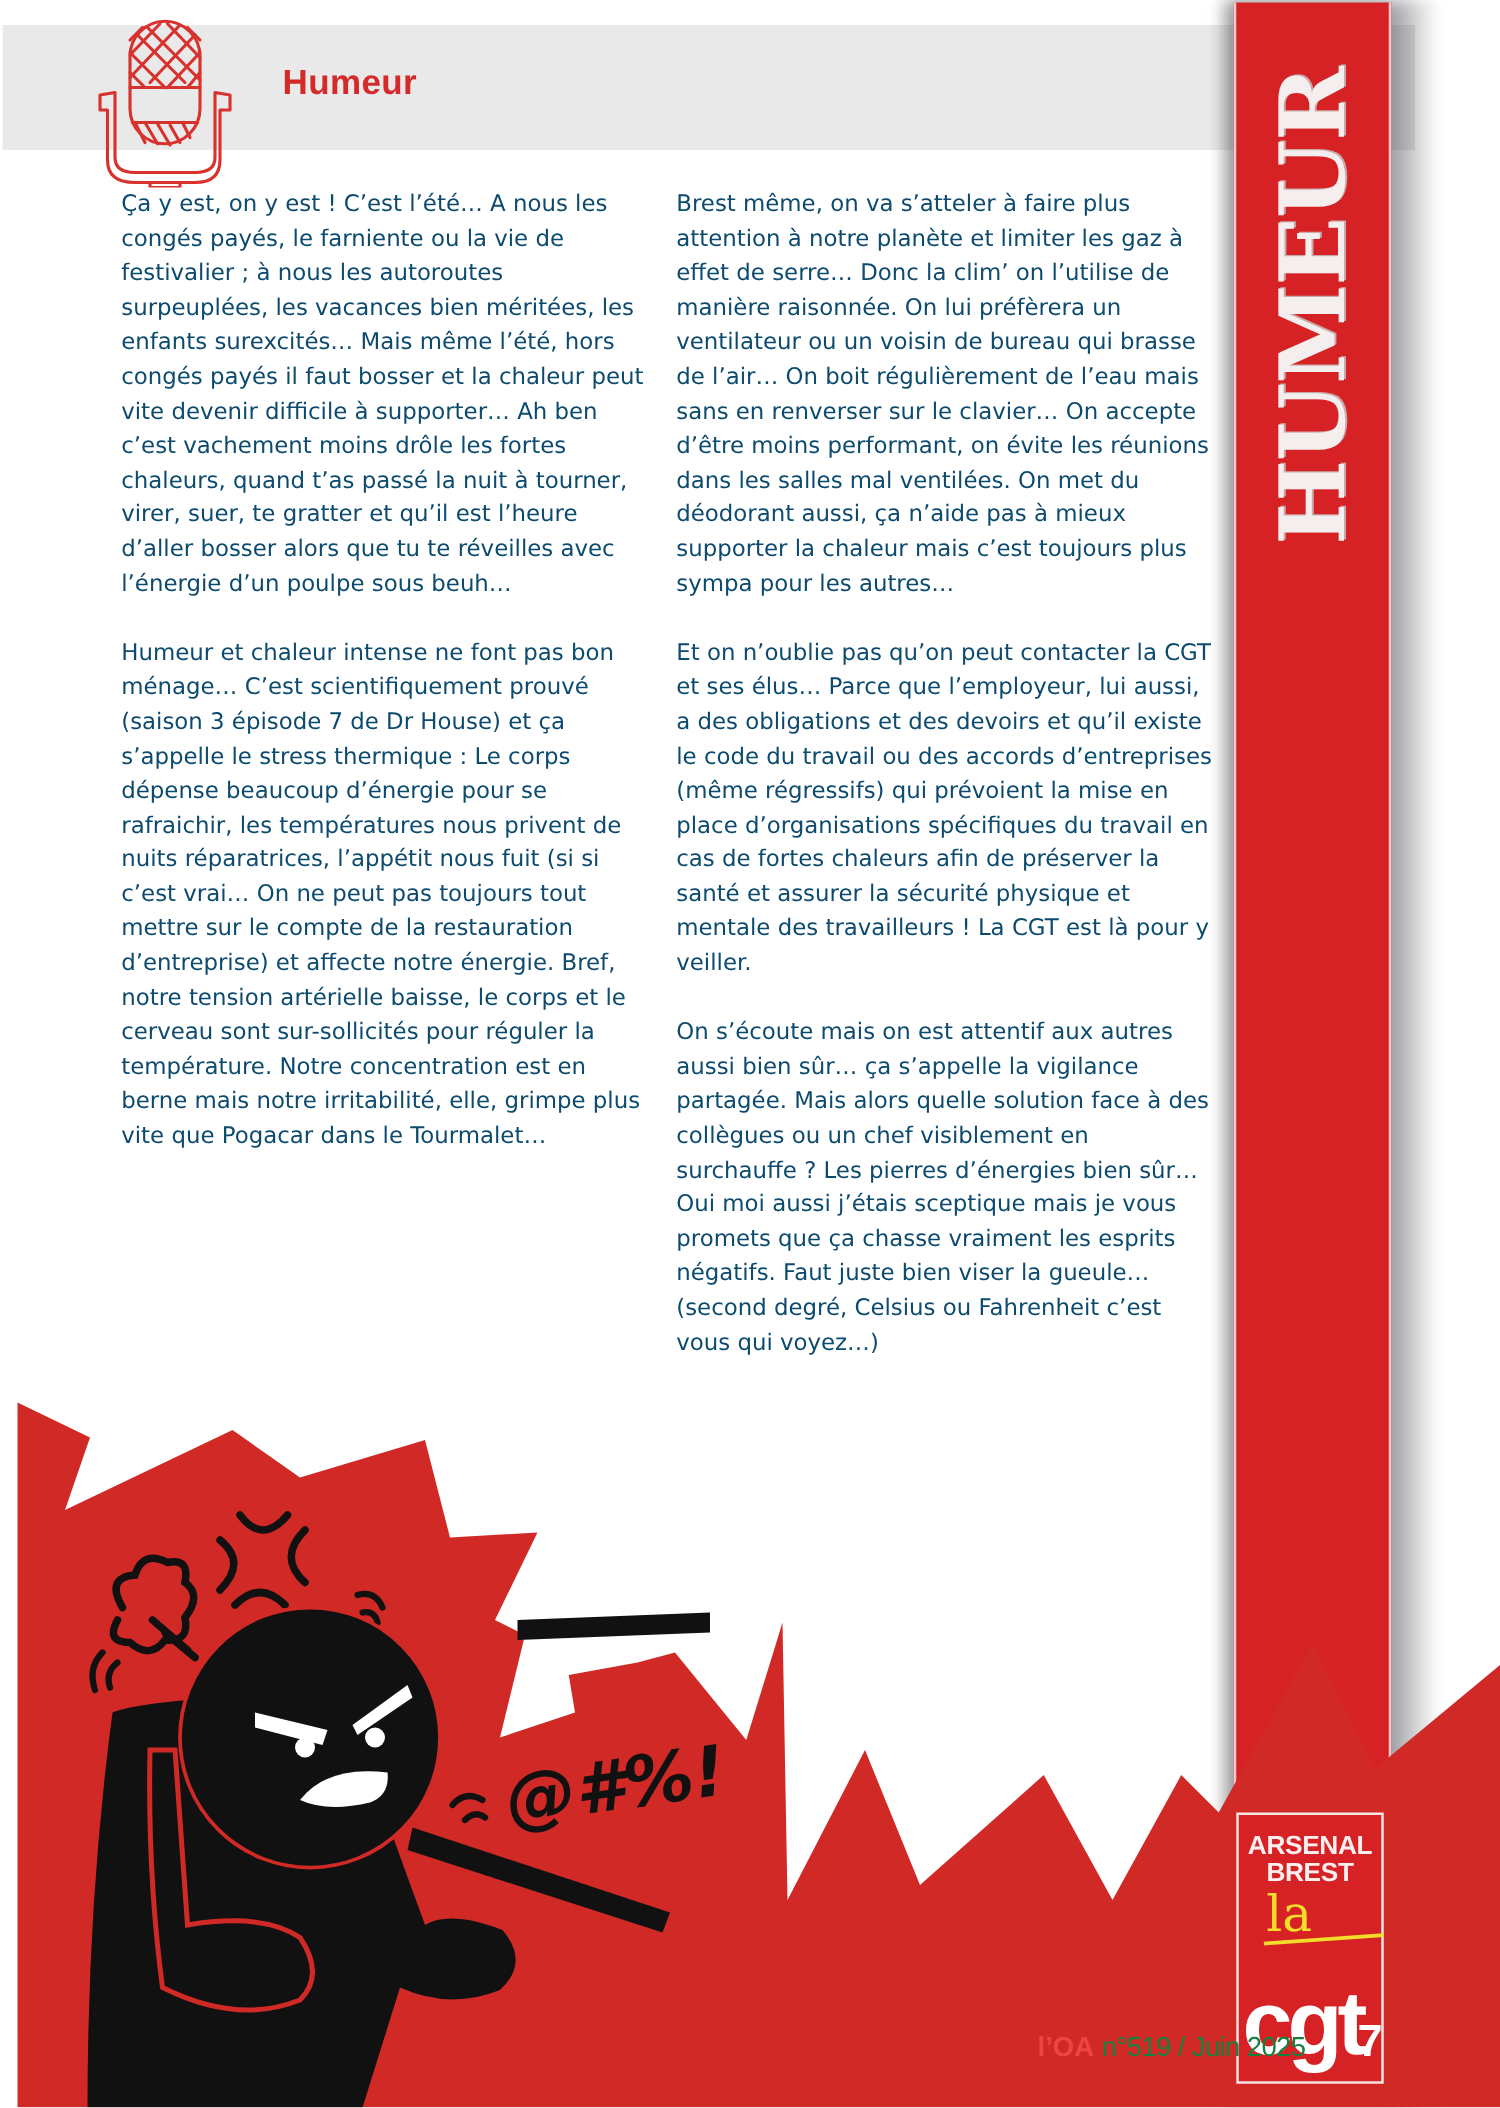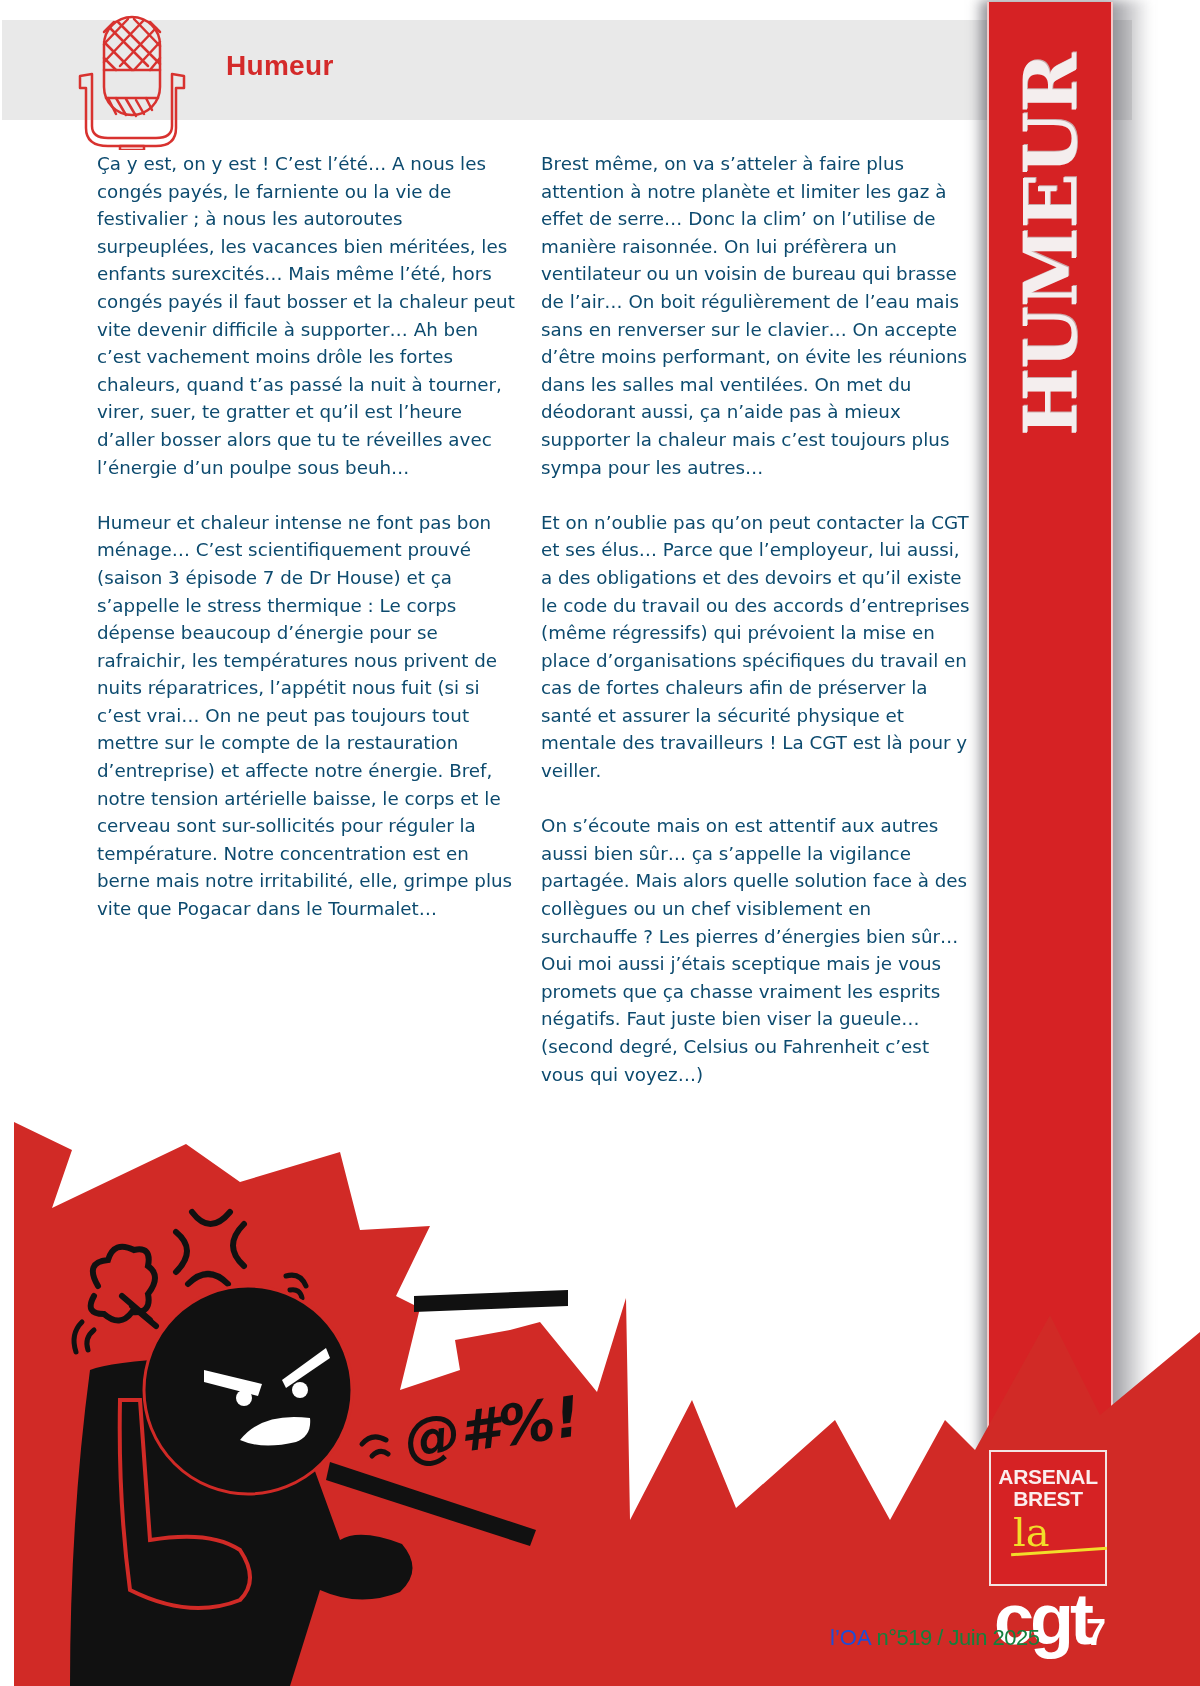--- a/index.html
+++ b/index.html
@@ -16,31 +16,31 @@
                border-left: 2px solid #f3c9c9; border-right: 2px solid #f3c9c9; }
   .side-title { position: absolute; left: 1050px; top: 245px; transform: translate(-50%,-50%) rotate(-90deg);
                 color: #f4eeee; font-family: "DejaVu Serif", serif; font-weight: bold; font-size: 72px;
                 letter-spacing: -1px; white-space: nowrap; text-shadow: 1px 1px 0 #c9a9a9; }
   .col { position: absolute; top: 150px; width: 440px; font-family: "DejaVu Sans", sans-serif; font-size: 18.3px;
          line-height: 27.6px; color: #0c4a6e; }
   .col p { margin: 0 0 27.6px 0; }
   .col-left { left: 97px; width: 425px; }
   .col-right { left: 541px; width: 430px; }
   .illustration { position: absolute; left: 0; top: 1100px; width: 1200px; height: 586px; }
-  .logo-box { position: absolute; left: 989px; top: 1450px; width: 118px; height: 136px; border: 2px solid #f3e4e4;
+  .logo-box { position: absolute; left: 989px; top: 1450px; width: 118px; height: 217px; border: 2px solid #f3e4e4;
               background: #d62224; box-sizing: border-box; }
   .logo-arsenal { position: absolute; left: 0; right: 0; top: 14px; text-align: center; color: #fbeeee;
                   font-family: "Liberation Sans", sans-serif; font-weight: bold; font-size: 21px; line-height: 22px; letter-spacing: -0.3px; }
   .logo-la { position: absolute; left: 22px; top: 60px; color: #f2dd2a; font-family: "DejaVu Serif", serif; 
              font-size: 40px; line-height: 40px; }
   .logo-underline { position: absolute; left: 20px; top: 98px; width: 96px; height: 3px; background: #f2dd2a; transform: rotate(-4deg); }
   .logo-cgt { position: absolute; left: 3px; top: 86px; color: #ffffff; font-family: "Liberation Sans", sans-serif; font-weight: bold;
               font-size: 72px; line-height: 72px; letter-spacing: -4px; margin-top: 45px; }
   .footer { position: absolute; top: 1625px; left: 830px; font-family: "Liberation Sans", sans-serif; color: #2a0c0c; font-size: 22px; }
-  .footer .pub { font-weight: normal; color: #1d4ed8; margin-top: 16px; }
+  .footer .pub { font-weight: bold; color: #ef4444; margin-top: 16px; }
   .footer .issue { color: #15803d; letter-spacing: -0.5px; }
   .page-num { position: absolute; top: 1612px; left: 1086px; color: #ffffff; font-family: "Liberation Sans", sans-serif;
               font-weight: bold; font-size: 36px; }
 </style>
 </head>
 <body>
 
 <div class="header-band"></div>
 
 <svg class="mic" viewBox="0 0 112 136">

